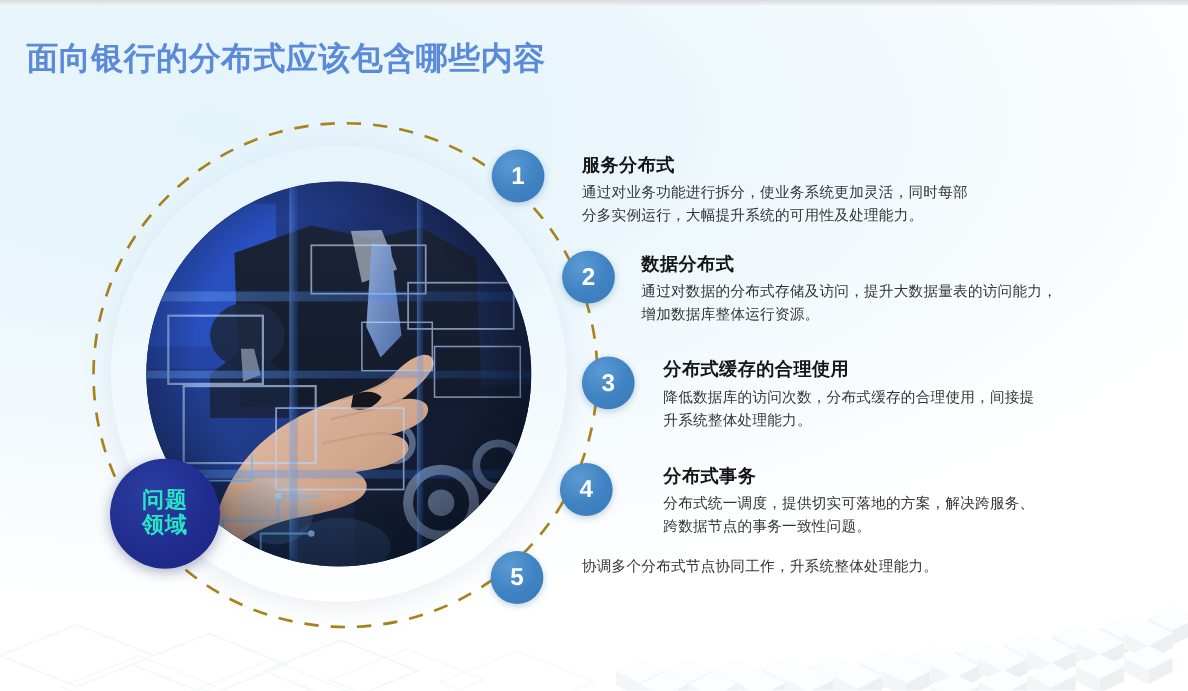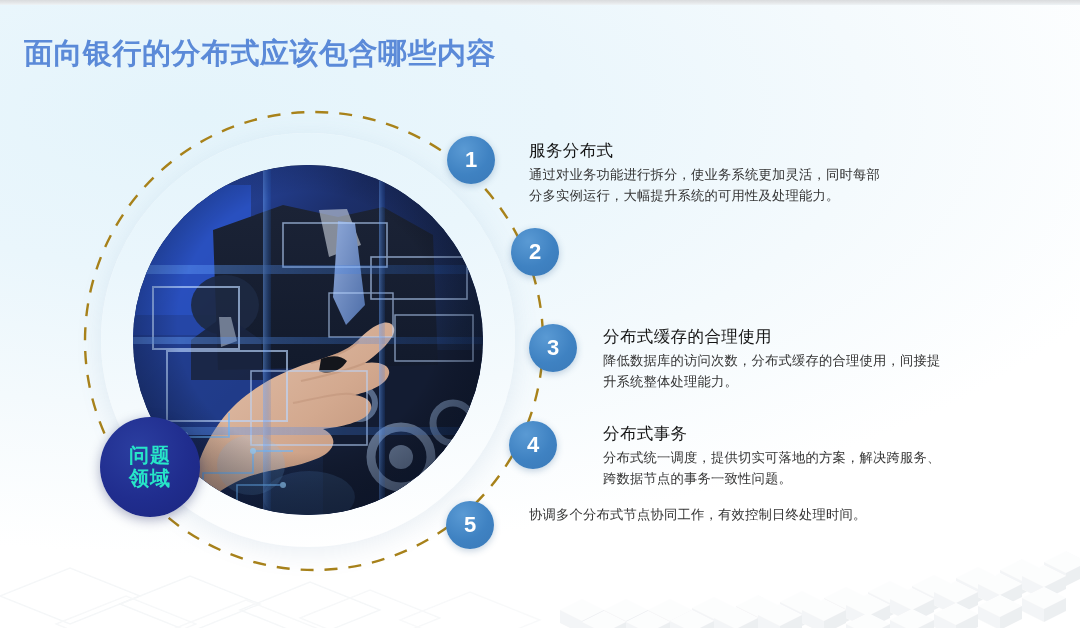--- a/index.html
+++ b/index.html
@@ -61,21 +61,21 @@
   
   .num{
     position:absolute;width:48px;height:48px;border-radius:50%;
     background:radial-gradient(circle at 36% 28%, #5a9ad4 0%, #3f82c2 55%, #3a79b8 100%);
     color:#ffffff;font-size:22px;font-weight:bold;
     display:flex;align-items:center;justify-content:center;
     box-shadow:0 2px 7px rgba(40,90,140,.28);
   }
   .item-text{position:absolute;}
   .item-title{
-    font-size:16.5px;font-weight:normal;color:#151515;line-height:22px;
+    font-size:16.5px;font-weight:bold;color:#151515;line-height:22px;
     letter-spacing:.4px;margin:0 0 3px 0;
   }
   .item-desc{
     font-size:13.3px;color:#353535;line-height:21px;letter-spacing:.2px;margin:0;
     white-space:pre-line;
     font-family:Liberation Serif, serif;
   }
 </style>
 </head>
 <body>
@@ -266,20 +266,23 @@
   <div class="item-text" style="left:529px;top:139px;width:440px;">
     <p class="item-title">服务分布式</p>
     <p class="item-desc">通过对业务功能进行拆分，使业务系统更加灵活，同时每部
 分多实例运行，大幅提升系统的可用性及处理能力。</p>
   </div>
 
   <div class="num" style="left:511px;top:228px;">
     <span>2</span>
   </div>
   <div class="item-text" style="left:583px;top:229px;width:420px;">
+    <p class="item-title">数据分布式</p>
+    <p class="item-desc">通过对数据的分布式存储及访问，提升大数据量表的访问能力，
+增加数据库整体运行资源。</p>
   </div>
 
   <div class="num" style="left:529px;top:324px;">
     <span>3</span>
   </div>
   <div class="item-text" style="left:603px;top:325px;width:400px;">
     <p class="item-title">分布式缓存的合理使用</p>
     <p class="item-desc">降低数据库的访问次数，分布式缓存的合理使用，间接提
 升系统整体处理能力。</p>
   </div>
@@ -290,16 +293,16 @@
   <div class="item-text" style="left:583px;top:422px;width:420px;margin-left:20px;">
     <p class="item-title">分布式事务</p>
     <p class="item-desc">分布式统一调度，提供切实可落地的方案，解决跨服务、
 跨数据节点的事务一致性问题。</p>
   </div>
 
   <div class="num" style="left:446px;top:501px;">
     <span>5</span>
   </div>
   <div class="item-text" style="left:529px;top:504px;width:440px;">
-    <p class="item-desc">协调多个分布式节点协同工作，有效控制日终处理时间。</p>
+    <p class="item-desc">协调多个分布式节点协同工作，升系统整体处理能力。</p>
   </div>
 
 </div>
 
 </body></html>

